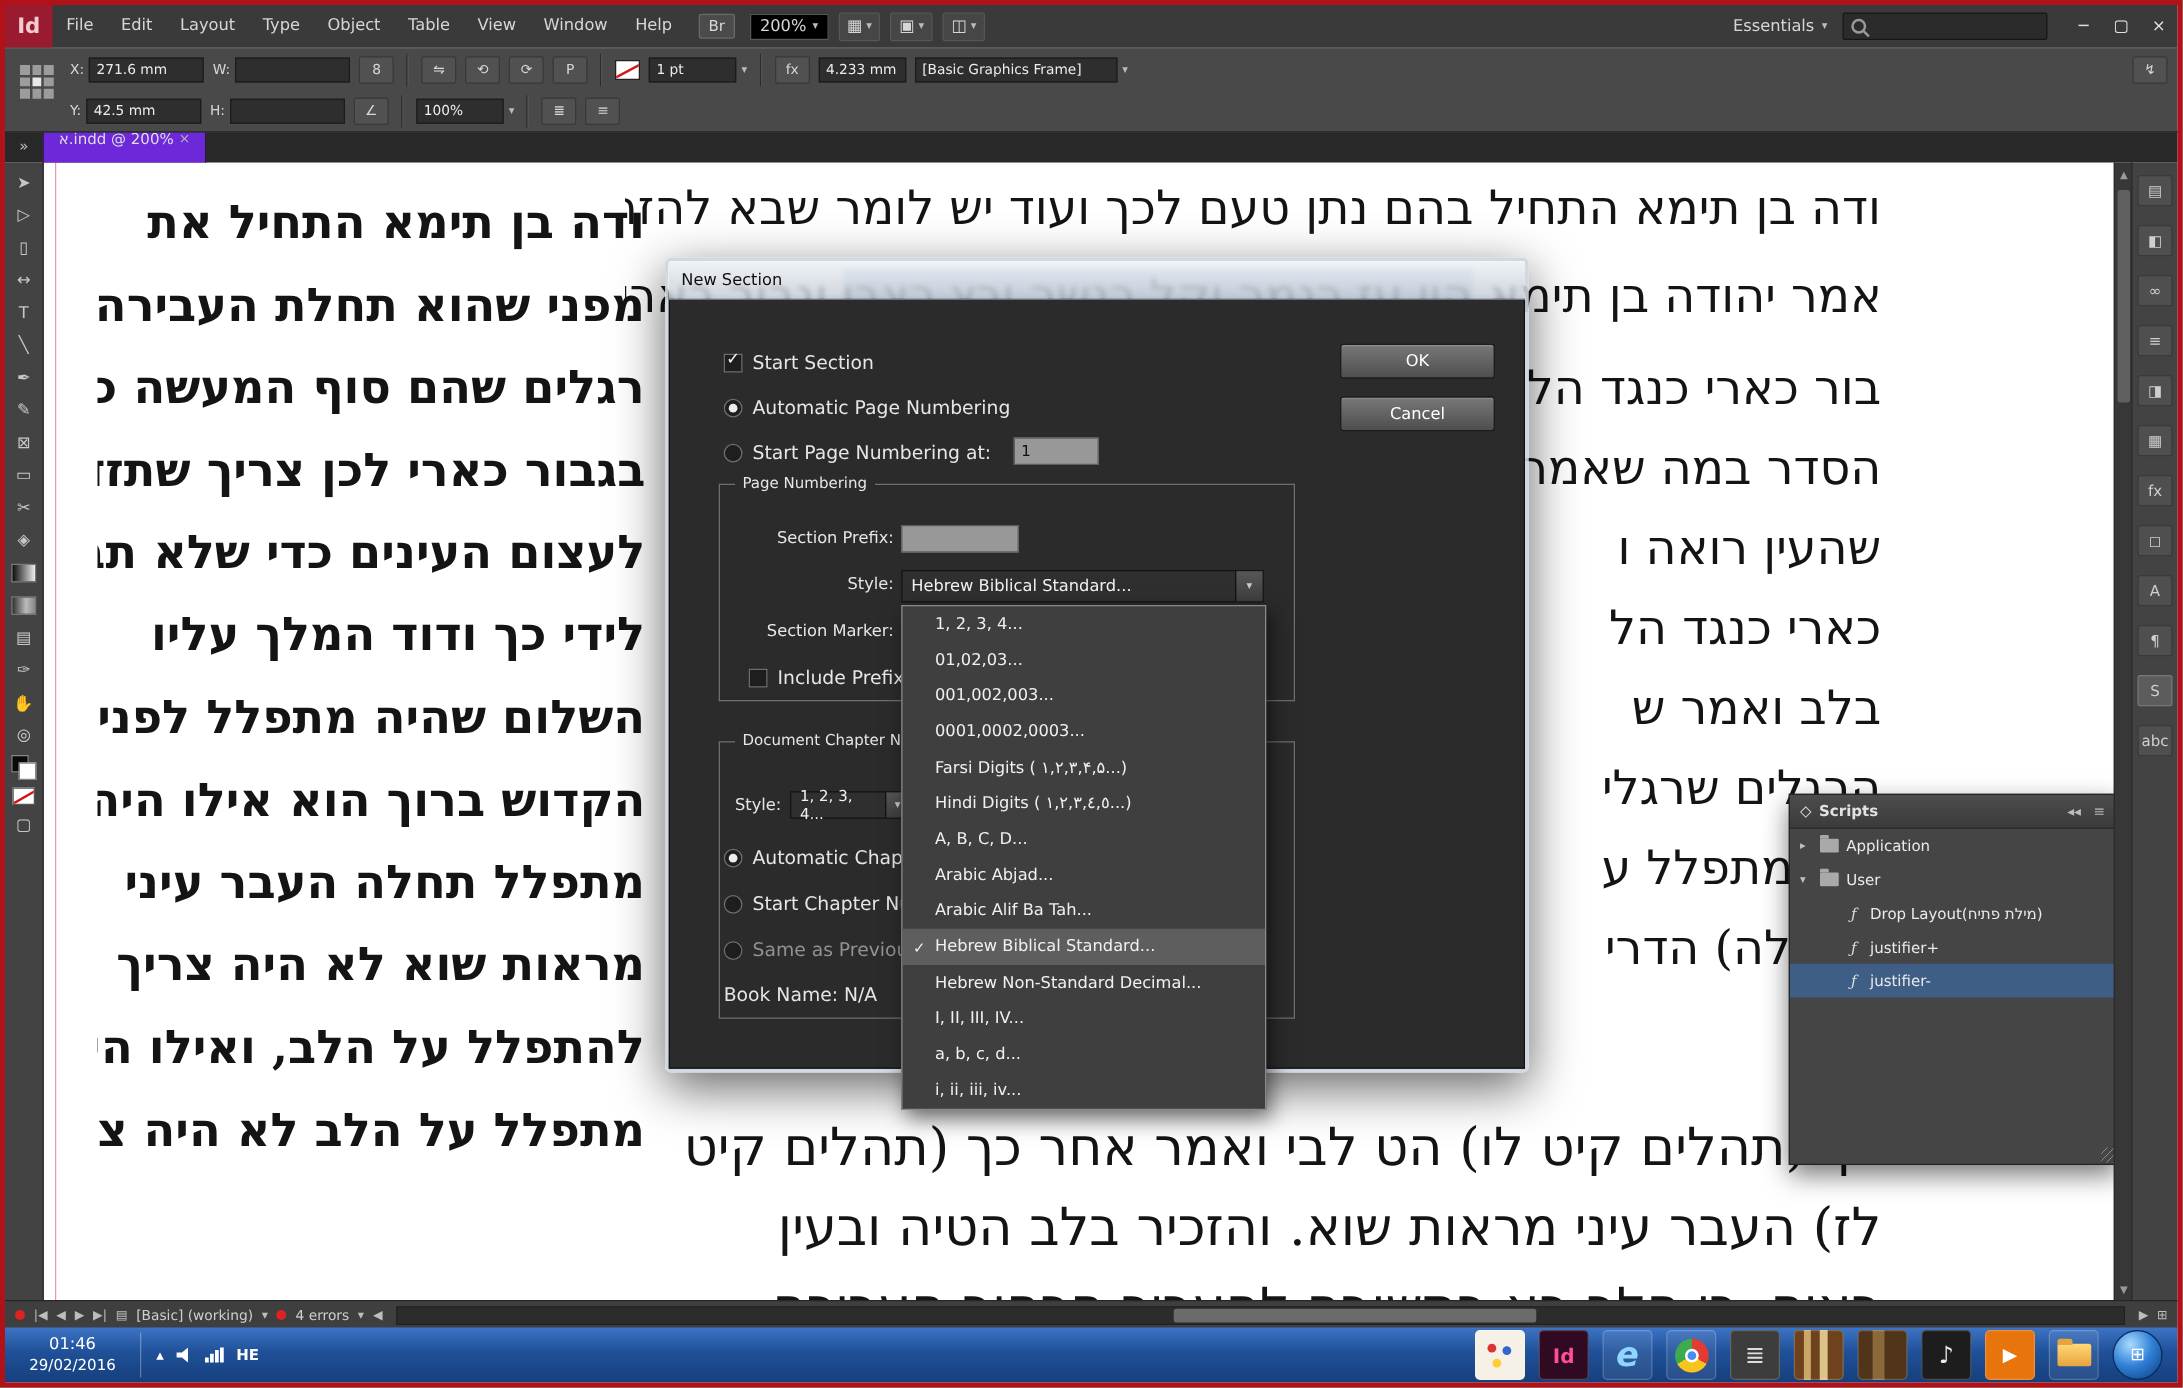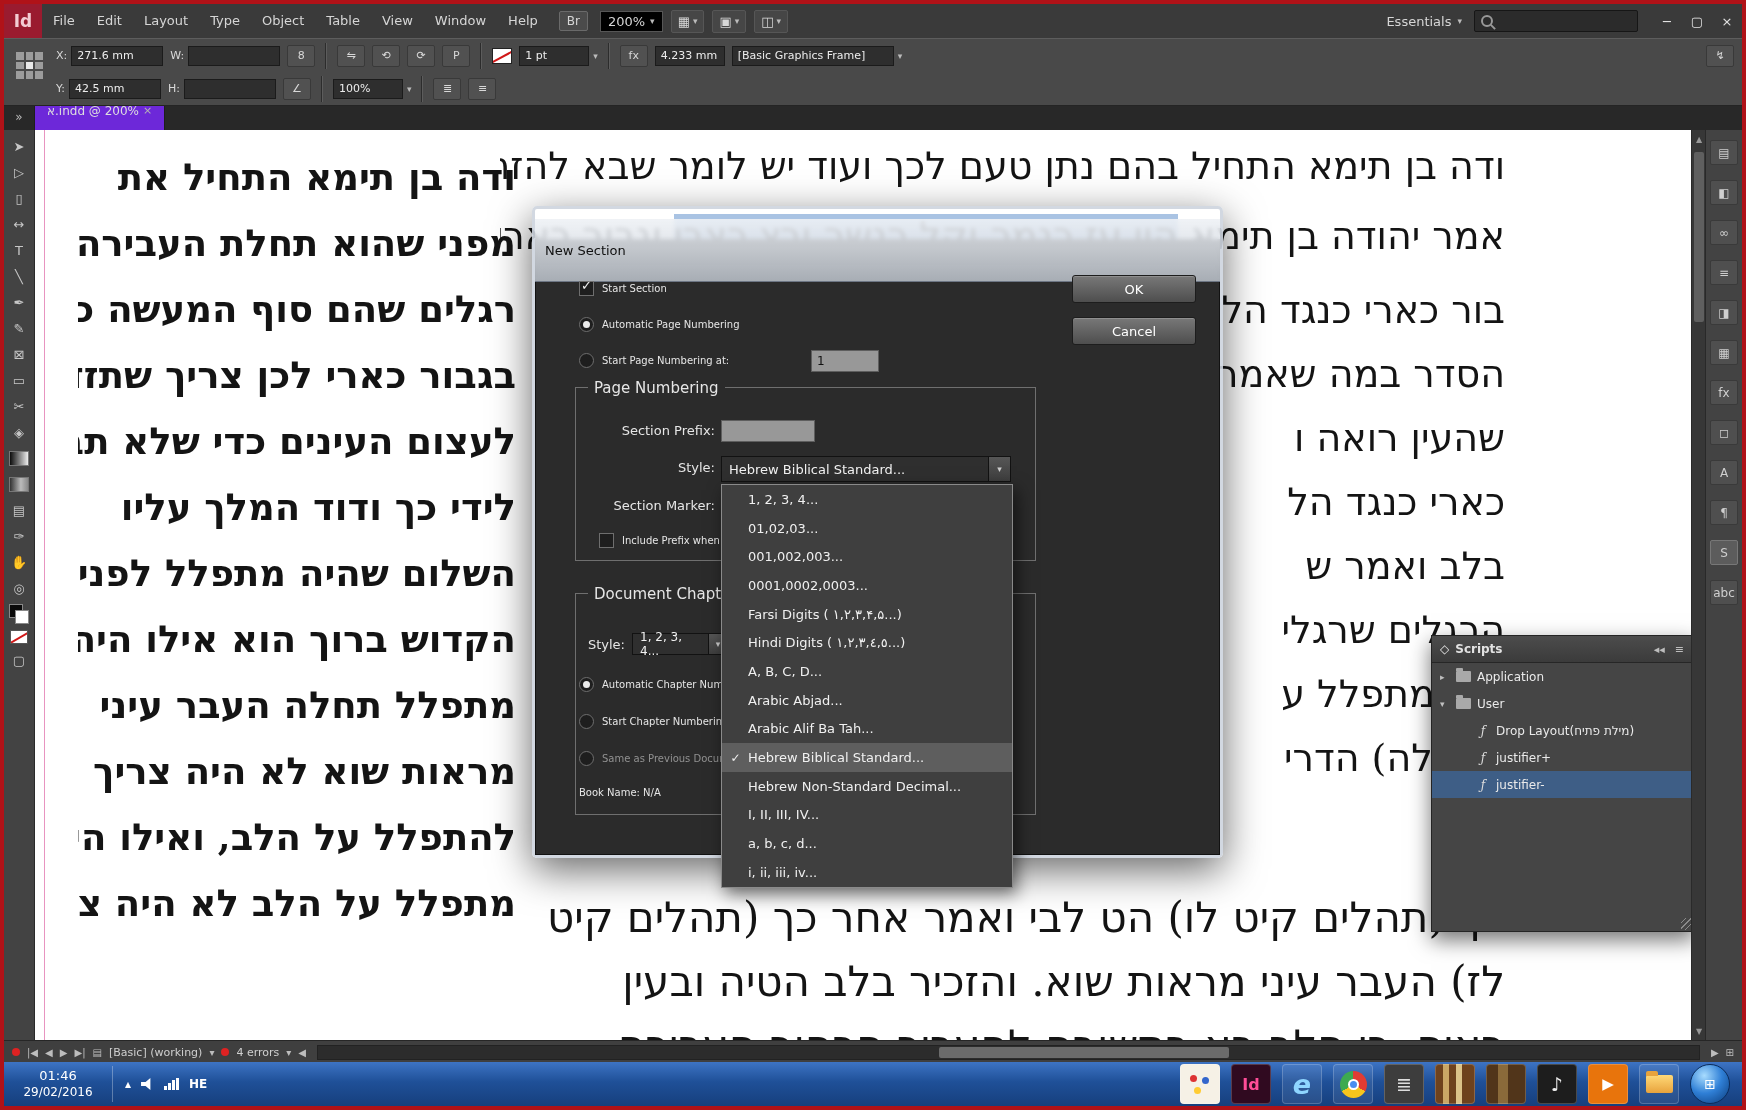--- a/index.html
+++ b/index.html
@@ -113,35 +113,35 @@
   .sp-row.script{padding-left:28px;}
   .fold{width:15px;height:11px;background:#a9a9a9;border-radius:1px;position:relative;flex:none;}
   .fold::before{content:"";position:absolute;top:-3px;left:0;width:7px;height:3px;background:#a9a9a9;border-radius:1px 1px 0 0;}
   .scr-ic{font-family:"DejaVu Serif",serif;font-style:italic;color:#ddd;font-size:12px;width:14px;text-align:center;flex:none;}
   .grip{position:absolute;right:1px;bottom:1px;width:12px;height:12px;
         background:repeating-linear-gradient(135deg,transparent 0 3px,#8a8a8a 3px 4px);}
 
   
   .dialog{position:absolute;left:532px;top:206px;width:685px;height:646px;z-index:50;
           border:3px solid rgba(205,212,222,.9);border-radius:5px;box-shadow:0 12px 40px rgba(0,0,0,.6);}
-  .dlg-title{position:absolute;left:0;right:0;top:10px;height:30px;
+  .dlg-title{position:absolute;left:0;right:0;top:0;height:30px;
              background:linear-gradient(rgba(238,241,245,.9),rgba(196,203,212,.82));
-             backdrop-filter:blur(2px);display:flex;align-items:center;padding:16px 10px;
+             backdrop-filter:blur(2px);display:flex;align-items:center;padding:0 10px;
              color:#101010;font-size:13px;border-bottom:1px solid #6d7684;}
   .dlg-body{position:absolute;left:0;right:0;top:30px;bottom:0;background:#2b2b2b;border:1px solid #121212;}
-  .drow{position:absolute;display:flex;align-items:center;gap:8px;font-size:10px;color:#e6e6e6;z-index:2;}
+  .drow{position:absolute;display:flex;align-items:center;gap:8px;font-size:15px;color:#e6e6e6;z-index:2;}
   .rlab{position:absolute;font-size:13px;color:#e6e6e6;text-align:right;width:140px;z-index:2;}
   .radio{width:13px;height:13px;border-radius:50%;background:#1e1e1e;border:1px solid #6e6e6e;position:relative;flex:none;}
   .radio.on::after{content:"";position:absolute;inset:3px;background:#ececec;border-radius:50%;}
   .cbx{width:13px;height:13px;background:#1e1e1e;border:1px solid #6e6e6e;position:relative;flex:none;}
   .cbx.on::after{content:"✓";position:absolute;left:1px;top:-4px;font-size:13px;color:#f0f0f0;}
   .dfield{position:absolute;background:#989898;border:1px solid #5e5e5e;color:#111;font-size:12px;
           display:flex;align-items:center;padding:0 5px;z-index:2;}
   .fset{position:absolute;border:1px solid #6f6f6f;z-index:1;}
-  .legend{position:absolute;top:-9px;left:12px;background:#2b2b2b;padding:0 6px;font-size:15px;color:#e6e6e6;white-space:nowrap;max-width:300px;overflow:hidden;}
+  .legend{position:absolute;top:-9px;left:12px;background:#2b2b2b;padding:0 6px;font-size:12px;color:#e6e6e6;white-space:nowrap;max-width:300px;overflow:hidden;}
   .ddown{position:absolute;background:#2f2f2f;border:1px solid #121212;color:#f1f1f1;font-size:13px;
          display:flex;align-items:center;padding:0 26px 0 7px;z-index:2;}
   .dd-btn{position:absolute;right:0;top:0;bottom:0;width:21px;background:linear-gradient(#565656,#3e3e3e);
           border-left:1px solid #121212;display:flex;align-items:center;justify-content:center;color:#ccc;font-size:9px;}
   .btn{position:absolute;width:122px;height:26px;background:linear-gradient(#787878,#4e4e4e);
        border:1px solid #1d1d1d;border-radius:3px;color:#fff;font-size:13px;display:flex;align-items:center;
        justify-content:center;box-shadow:inset 0 1px 0 rgba(255,255,255,.18);z-index:2;}
   .gray{color:#919191;}
   .ddlist{position:absolute;left:186px;top:275px;width:290px;height:402px;background:#3f3f3f;
           border:1px solid #8a8a8a;box-shadow:4px 6px 16px rgba(0,0,0,.55);z-index:10;}

